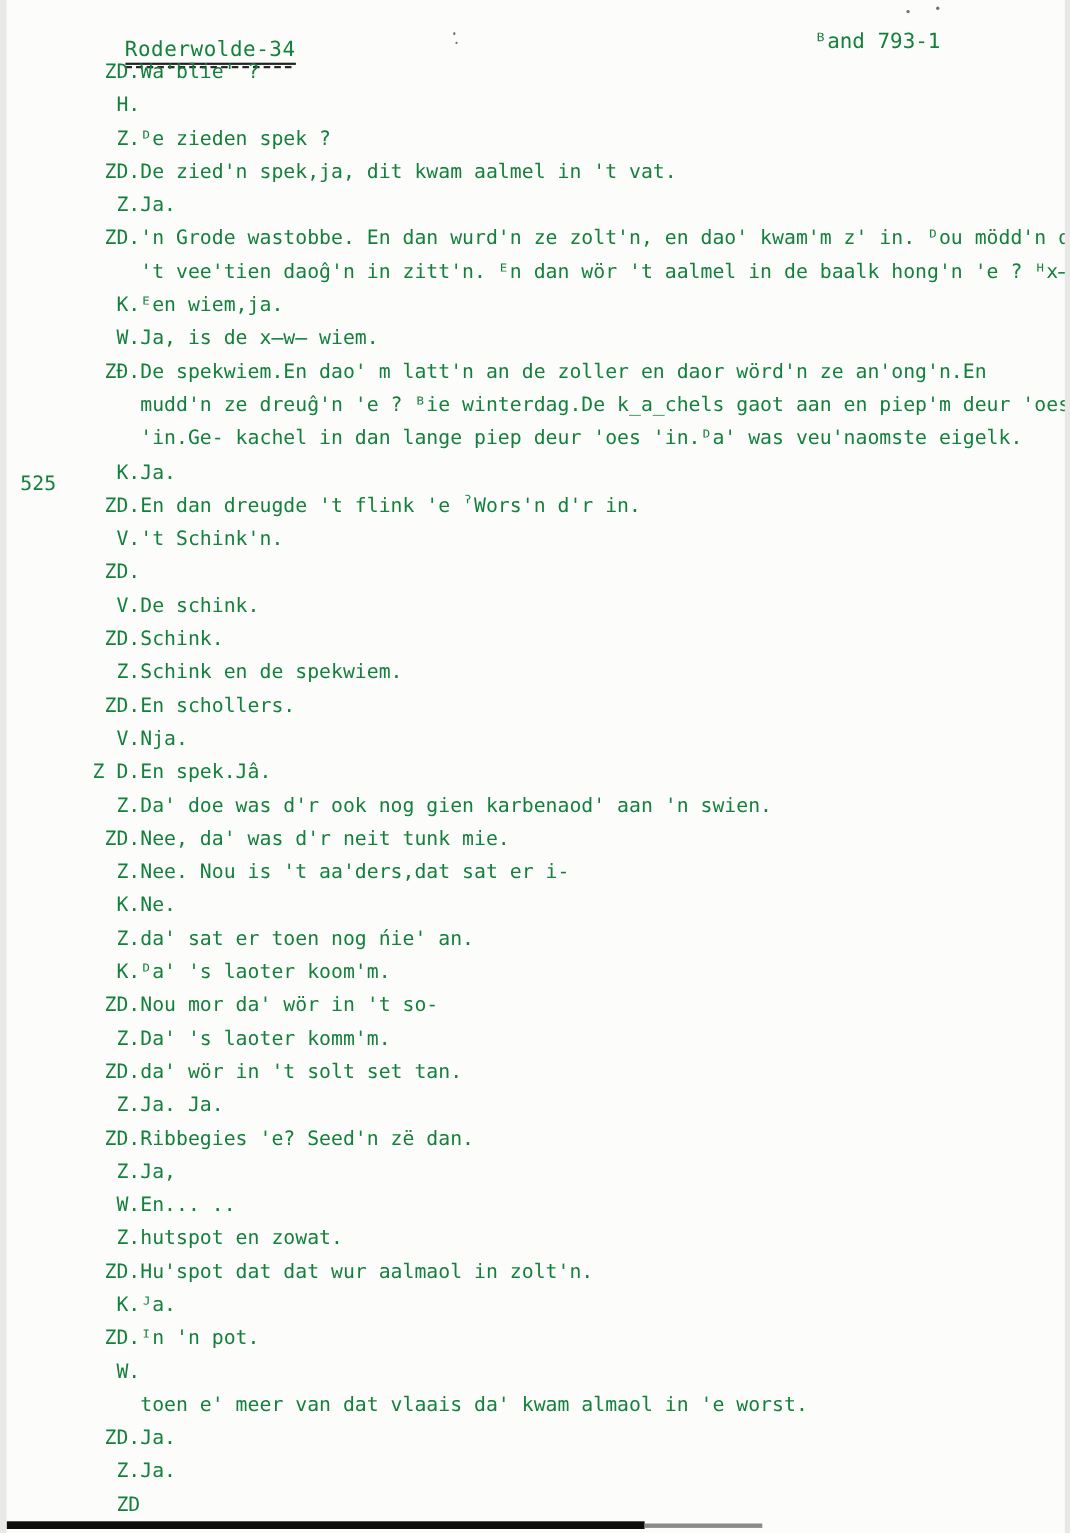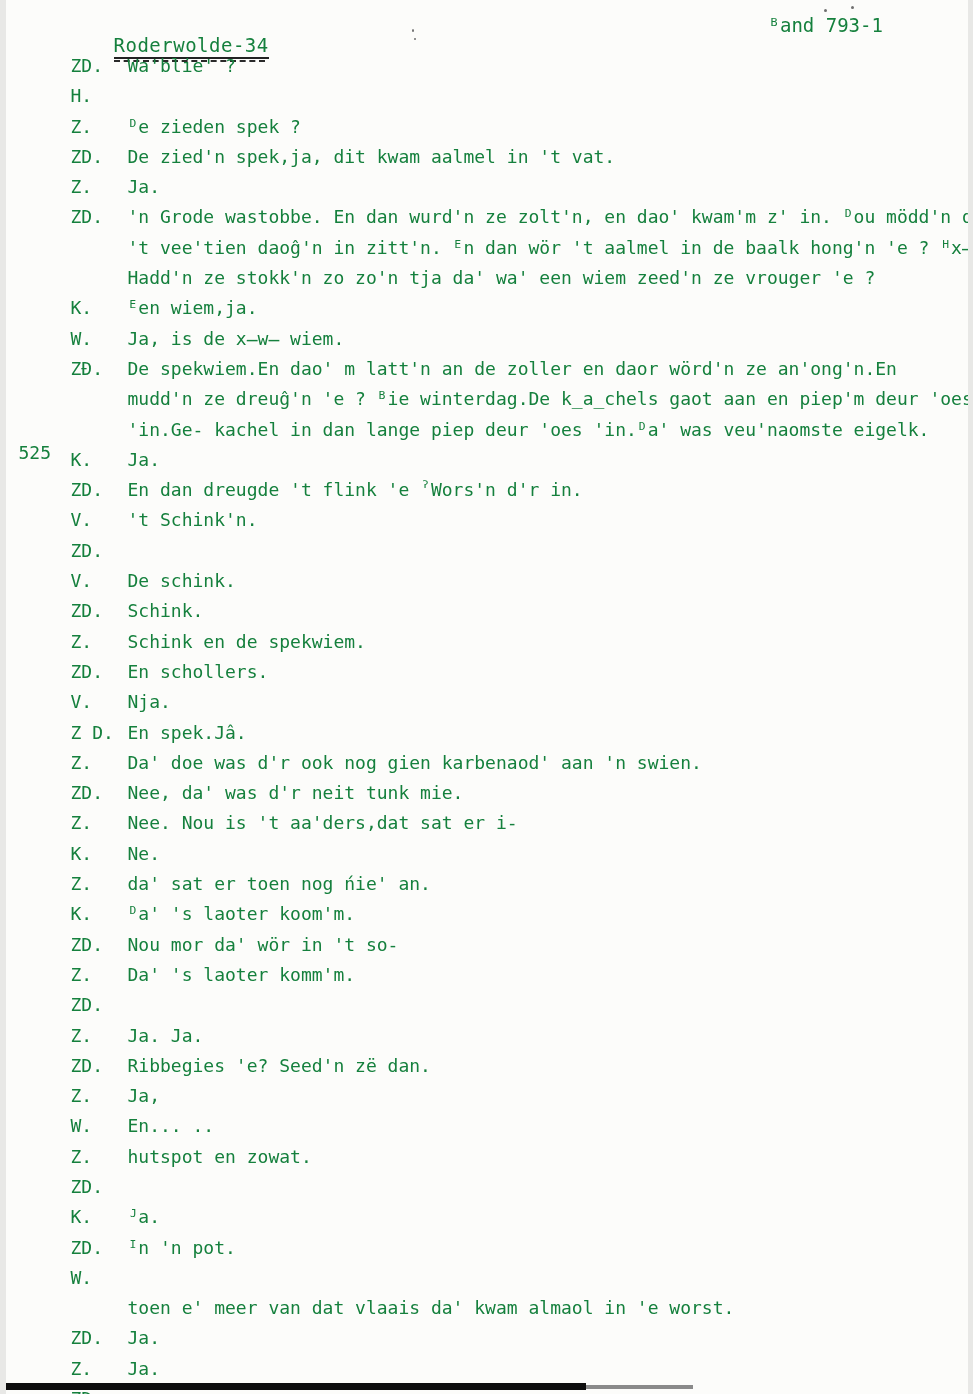--- a/index.html
+++ b/index.html
@@ -16,35 +16,35 @@
   .hdr-title{
     position:absolute;left:108px;top:34px;
     font-size:19px;letter-spacing:.5px;white-space:pre;
     padding-bottom:1px;border-bottom:2px solid #222;
   }
   .hdr-title::after{
     content:"";position:absolute;left:0;right:4px;bottom:-5px;
     border-bottom:2px dashed #2a2a2a;
   }
   .hdr-band{
-    position:absolute;left:735px;top:14px;
-    font-size:19px;white-space:pre;margin-left:28px;
+    position:absolute;left:735px;top:27px;
+    font-size:19px;white-space:pre;
   }
   
   .margin-num{
-    position:absolute;left:13px;top:442px;
+    position:absolute;left:13px;top:429px;
     font-size:18px;
   }
   
   .dialogue{
     position:absolute;left:65px;top:51px;width:920px;
     font-size:18px;line-height:30.3px;
   }
   .row{display:flex;white-space:pre;}
-  .speaker{flex:0 0 57px;white-space:pre;}
+  .speaker{flex:0 0 57px;white-space:pre;text-align:right;}
   .text{white-space:pre;}
   
   .bar-main{position:absolute;left:0;top:1383px;width:580px;height:7px;background:#0d0d0d;}
   .bar-tail{position:absolute;left:580px;top:1385px;width:107px;height:4px;background:#8a8a8a;}
   .speck{position:absolute;background:#6f6f6f;border-radius:50%;}
   .s1{left:818px;top:9px;width:3px;height:3px;}
   .s2{left:845px;top:6px;width:3px;height:3px;}
   .s3{left:406px;top:29px;width:2px;height:3px;}
   .s4{left:408px;top:38px;width:2px;height:2px;}
 </style>
@@ -89,21 +89,20 @@
     <span class="text">'n Grode wastobbe. En dan wurd'n ze zolt'n, en dao' kwam'm z' in. ᴰou mödd'n di</span>
   </div>
 
   <div class="row">
     <span class="speaker"></span>
     <span class="text">'t vee'tien daoĝ'n in zitt'n. ᴱn dan wör 't aalmel in de baalk hong'n 'e ? ᴴx̶x̶ẍ̶</span>
   </div>
 
   <div class="row">
     <span class="speaker"></span>
-    <span class="text">Hadd'n ze stokk'n zo zo'n tja da' wa' een wiem zeed'n ze vrouger 'e ?</span>
   </div>
 
   <div class="row">
     <span class="speaker">K.</span>
     <span class="text">ᴱen wiem,ja.</span>
   </div>
 
   <div class="row">
     <span class="speaker">W.</span>
     <span class="text">Ja, is de x̶w̶ wiem.</span>
@@ -208,20 +207,21 @@
     <span class="text">Nou mor da' wör in 't so-</span>
   </div>
 
   <div class="row">
     <span class="speaker">Z.</span>
     <span class="text">Da' 's laoter komm'm.</span>
   </div>
 
   <div class="row">
     <span class="speaker">ZD.</span>
+    <span class="text">da' wör in 't solt set tan.</span>
   </div>
 
   <div class="row">
     <span class="speaker">Z.</span>
     <span class="text">Ja. Ja.</span>
   </div>
 
   <div class="row">
     <span class="speaker">ZD.</span>
     <span class="text">Ribbegies 'e? Seed'n zë dan.</span>
@@ -237,20 +237,21 @@
     <span class="text">En... ..</span>
   </div>
 
   <div class="row">
     <span class="speaker">Z.</span>
     <span class="text">hutspot en zowat.</span>
   </div>
 
   <div class="row">
     <span class="speaker">ZD.</span>
+    <span class="text">Hu'spot dat dat wur aalmaol in zolt'n.</span>
   </div>
 
   <div class="row">
     <span class="speaker">K.</span>
     <span class="text">ᴶa.</span>
   </div>
 
   <div class="row">
     <span class="speaker">ZD.</span>
     <span class="text">ᴵn 'n pot.</span>

